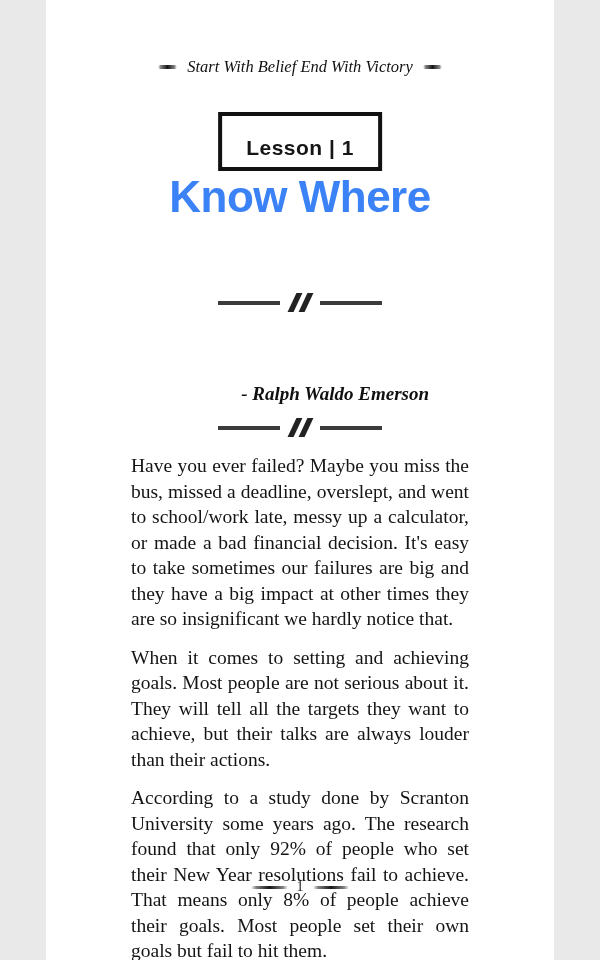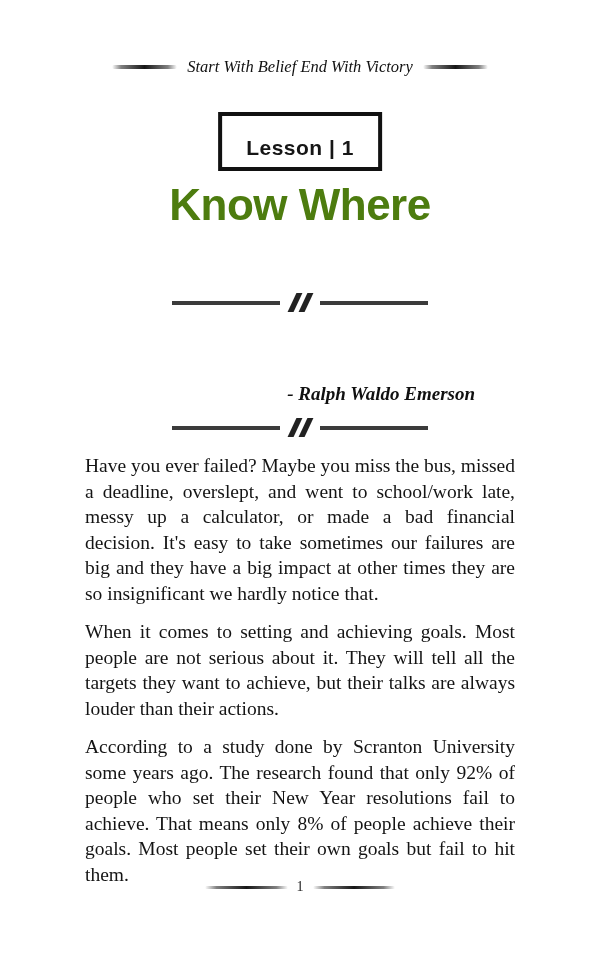--- a/index.html
+++ b/index.html
@@ -1,18 +1,18 @@
 <!DOCTYPE html>
 <html><head>
 <meta charset="utf-8">
 <style>
   html, body { margin: 0; padding: 0; background: #e9e9e9; }
   .page {
     position: relative;
-    width: 600px;
+    width: 508px;
     height: 960px;
     margin: 0 auto;
     background: #ffffff;
     font-family: "Liberation Serif", serif;
     color: #1a1a1a;
     overflow: hidden;
   }
 
   
   .header {
@@ -40,24 +40,24 @@
     background: #fff;
     padding: 20px 24px 7px;
     font-family: "Liberation Sans", sans-serif;
     font-weight: bold; font-size: 21px; letter-spacing: 0.5px;
     color: #161616; white-space: nowrap;
   }
 
   
   .title {
     position: absolute; top: 172px; left: 0; right: 0;
-    margin: 8px; text-align: center;
+    margin: 0; text-align: center;
     font-family: "Liberation Sans", sans-serif;
     font-weight: bold; font-size: 44px; line-height: 49px;
-    letter-spacing: -0.5px; color: #4d7c0f;
+    letter-spacing: -0.5px; color: #3b82f6;
   }
 
   
   .divider {
     position: absolute; left: 172px; right: 172px;
     display: flex; align-items: center;
   }
   .divider-1 { top: 293px; }
   .divider-2 { top: 418px; }
   .divider .rule { flex: 1; height: 4px; background: #3b3b3b; }

